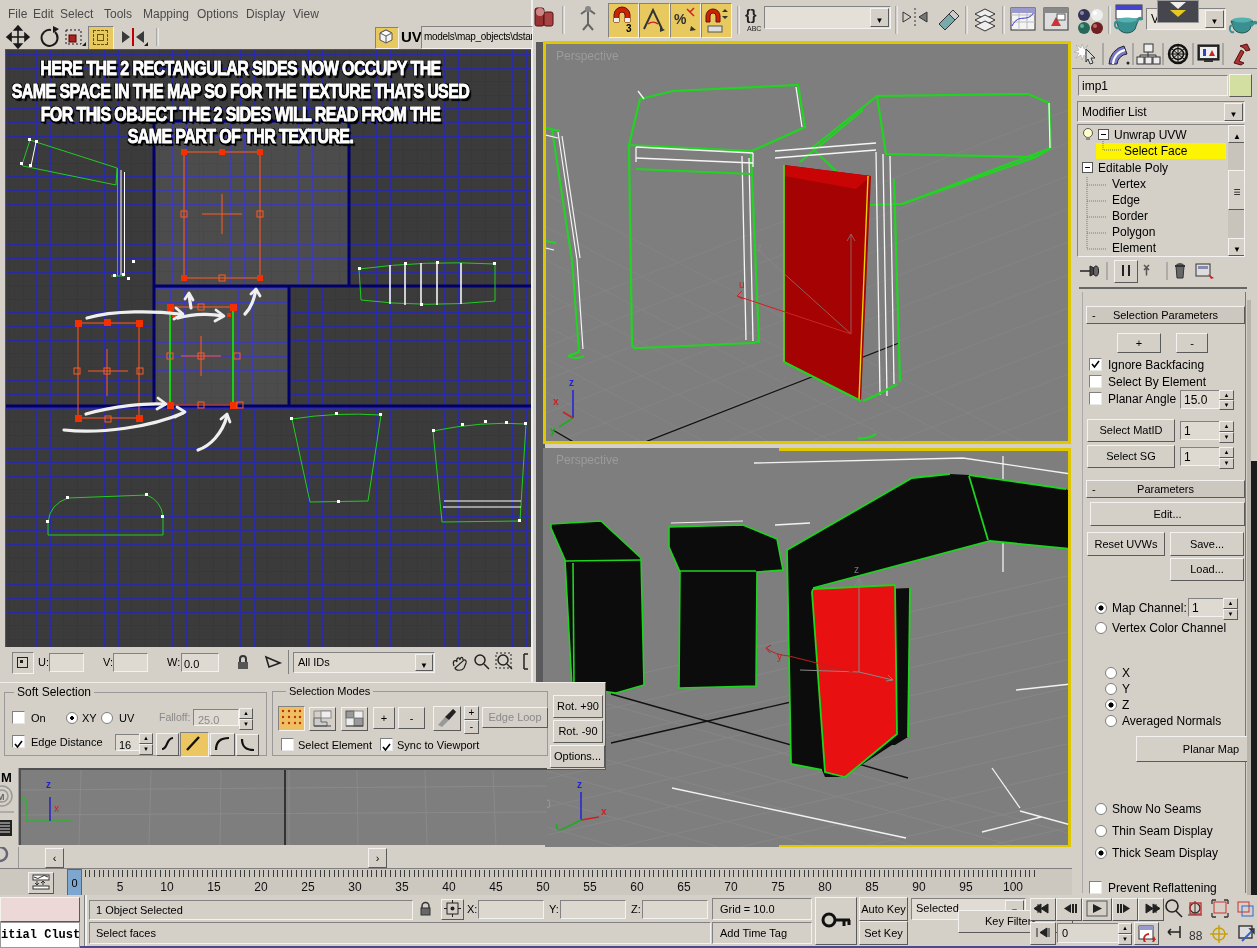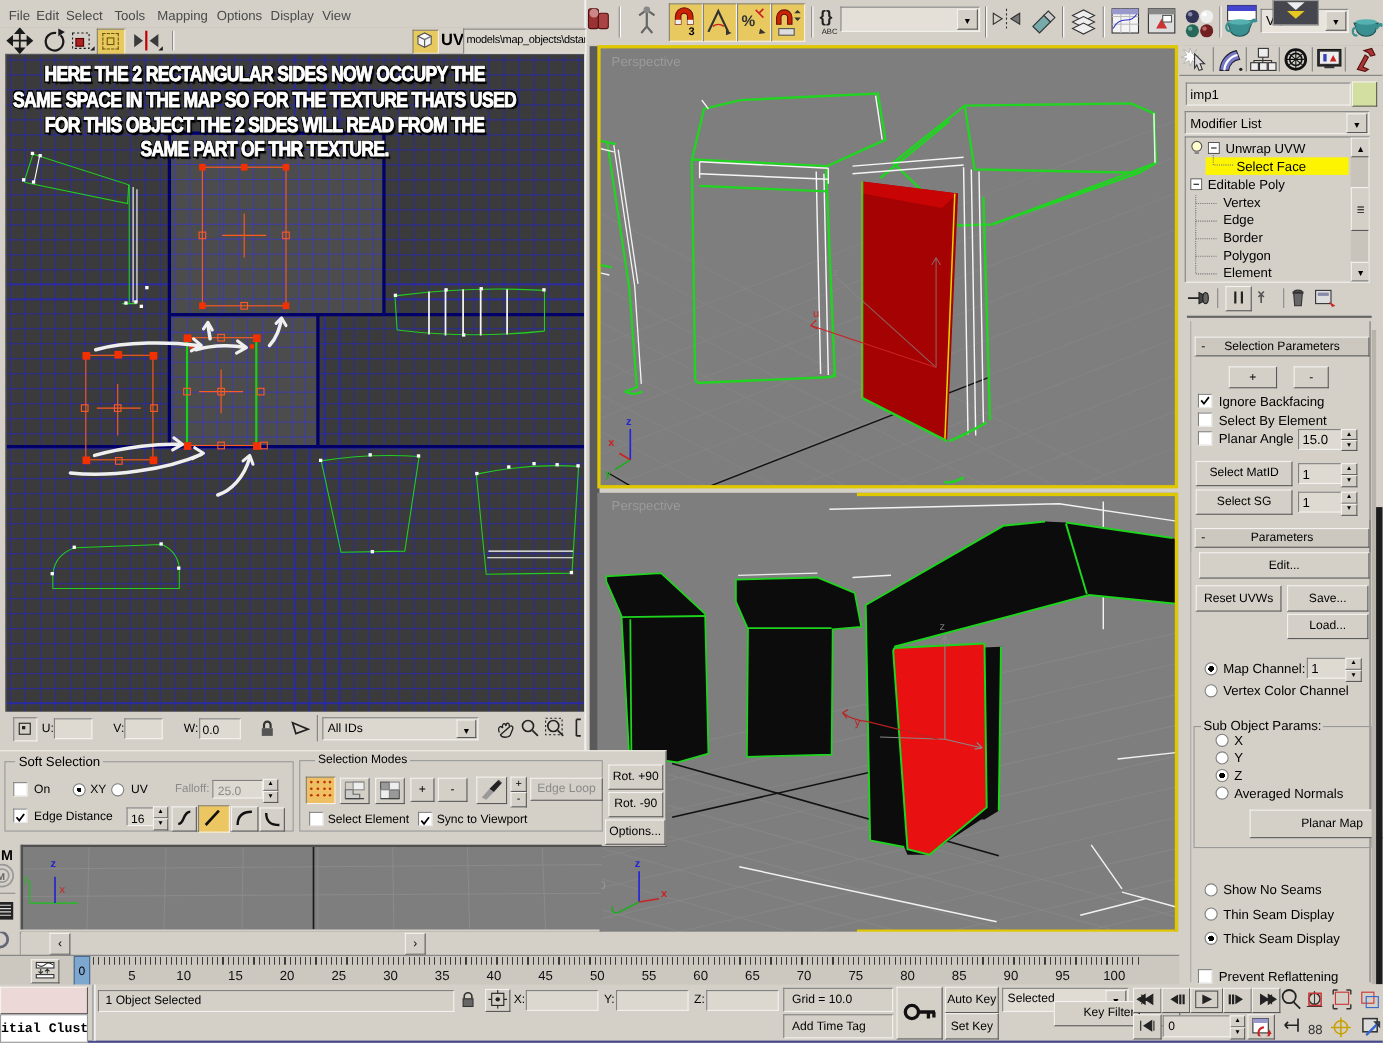--- a/index.html
+++ b/index.html
@@ -541,23 +541,20 @@
  <span class="a" style="left:40px;top:560px;">Map Channel:</span>
  <div class="a fld" style="left:116px;top:557px;width:34px;height:17px;">
       <span style="position:absolute;left:3px;top:2px;">1</span>
     </div>
  <div class="a" style="left:151px;top:557px;">
   <div class="btn" style="width:13px;height:9px;font-size:6px;line-height:9px;">▲</div>
   <div class="btn" style="width:13px;height:9px;font-size:6px;line-height:9px;">▼</div>
  </div>
  <div class="a rad" style="left:23px;top:581px;"></div>
  <span class="a" style="left:40px;top:580px;">Vertex Color Channel</span>
- <fieldset class="a" style="left:13px;top:612px;width:160px;height:116px;border:1px solid #999;margin:0;padding:0;">
-  <legend style="font-size:12px;margin-left:6px;padding:0 2px;">Sub Object Params:</legend>
- </fieldset>
  <div class="a rad" style="left:33px;top:626px;"></div>
     <span class="a" style="left:50px;top:625px;">X</span>
  <div class="a rad" style="left:33px;top:642px;"></div>
     <span class="a" style="left:50px;top:641px;">Y</span>
  <div class="a rad" style="left:33px;top:658px;background:radial-gradient(circle at 50% 50%, #000 0 2.5px, #fff 2.6px);"></div>
     <span class="a" style="left:50px;top:657px;">Z</span>
  <div class="a rad" style="left:33px;top:674px;"></div>
     <span class="a" style="left:50px;top:673px;">Averaged Normals</span>
  <div class="a btn" style="left:20px;top:695px;width:148px;height:24px;line-height:24px;margin-left:44px;">Planar Map</div>
  <div class="a rad" style="left:23px;top:762px;"></div>
@@ -1056,20 +1053,23 @@
 
 <div class="a" id="statusbar" style="left:0;top:895px;width:1257px;height:53px;background:#d4d0c8;font-size:11px;">
  <div class="a" style="left:0;top:51px;width:1257px;height:2px;background:#4a4a8a;"></div>
 
  <div class="a ras" style="left:0;top:2px;width:78px;height:23px;background:#edd8d8;"></div>
  <div class="a" style="left:0;top:27px;width:78px;height:24px;background:#fff;border:1px solid #999;font-family:'Liberation Mono',monospace;font-size:12px;font-weight:bold;line-height:24px;white-space:nowrap;overflow:hidden;">itial Clust</div>
  <div class="a" style="left:84px;top:0px;width:2px;height:51px;background:#f0f0f0;border-left:1px solid #808080;"></div>
  <div class="a fld" style="left:89px;top:5px;width:322px;height:18px;background:#d4d0c8;">
       <span style="position:absolute;left:6px;top:3px;">1 Object Selected</span>
     </div>
+ <div class="a fld" style="left:89px;top:27px;width:620px;height:20px;background:#d4d0c8;">
+      <span style="position:absolute;left:6px;top:4px;">Select faces</span>
+    </div>
 
  <div class="a" style="left:419px;top:6px;width:13px;height:15px;">
   <svg width="13" height="15">
         <path d="M3 7 v-2 a3.5 3.5 0 0 1 7 0 v2" fill="none" stroke="#333" stroke-width="1.5"></path>
         <rect x="2" y="7" width="9" height="7" fill="#666" stroke="#333"></rect>
       </svg>
  </div>
  <div class="a btn" style="left:441px;top:4px;width:21px;height:19px;">
   <svg width="19" height="17">
         <rect x="4" y="3" width="11" height="11" fill="none" stroke="#222"></rect>

